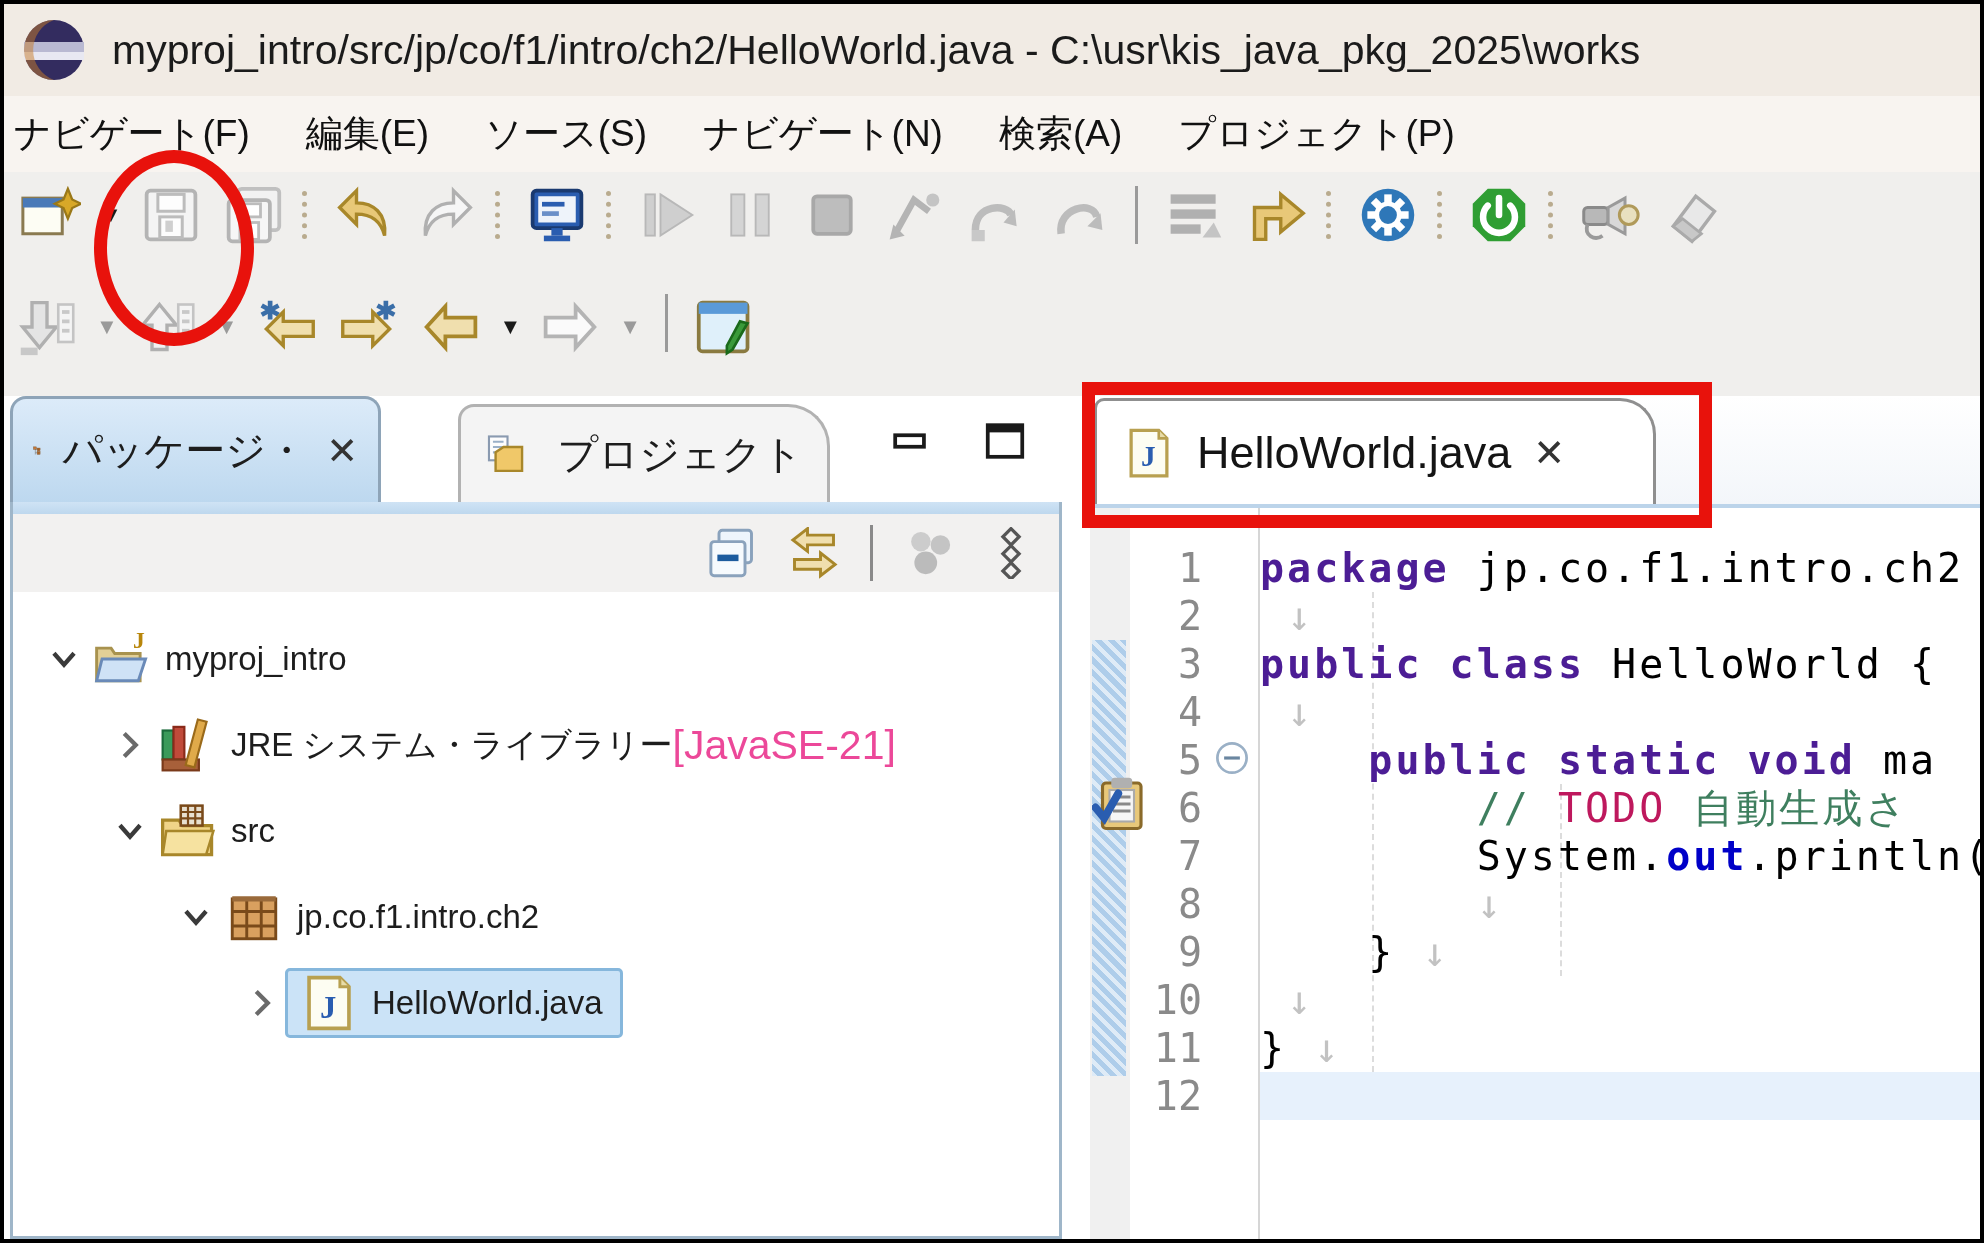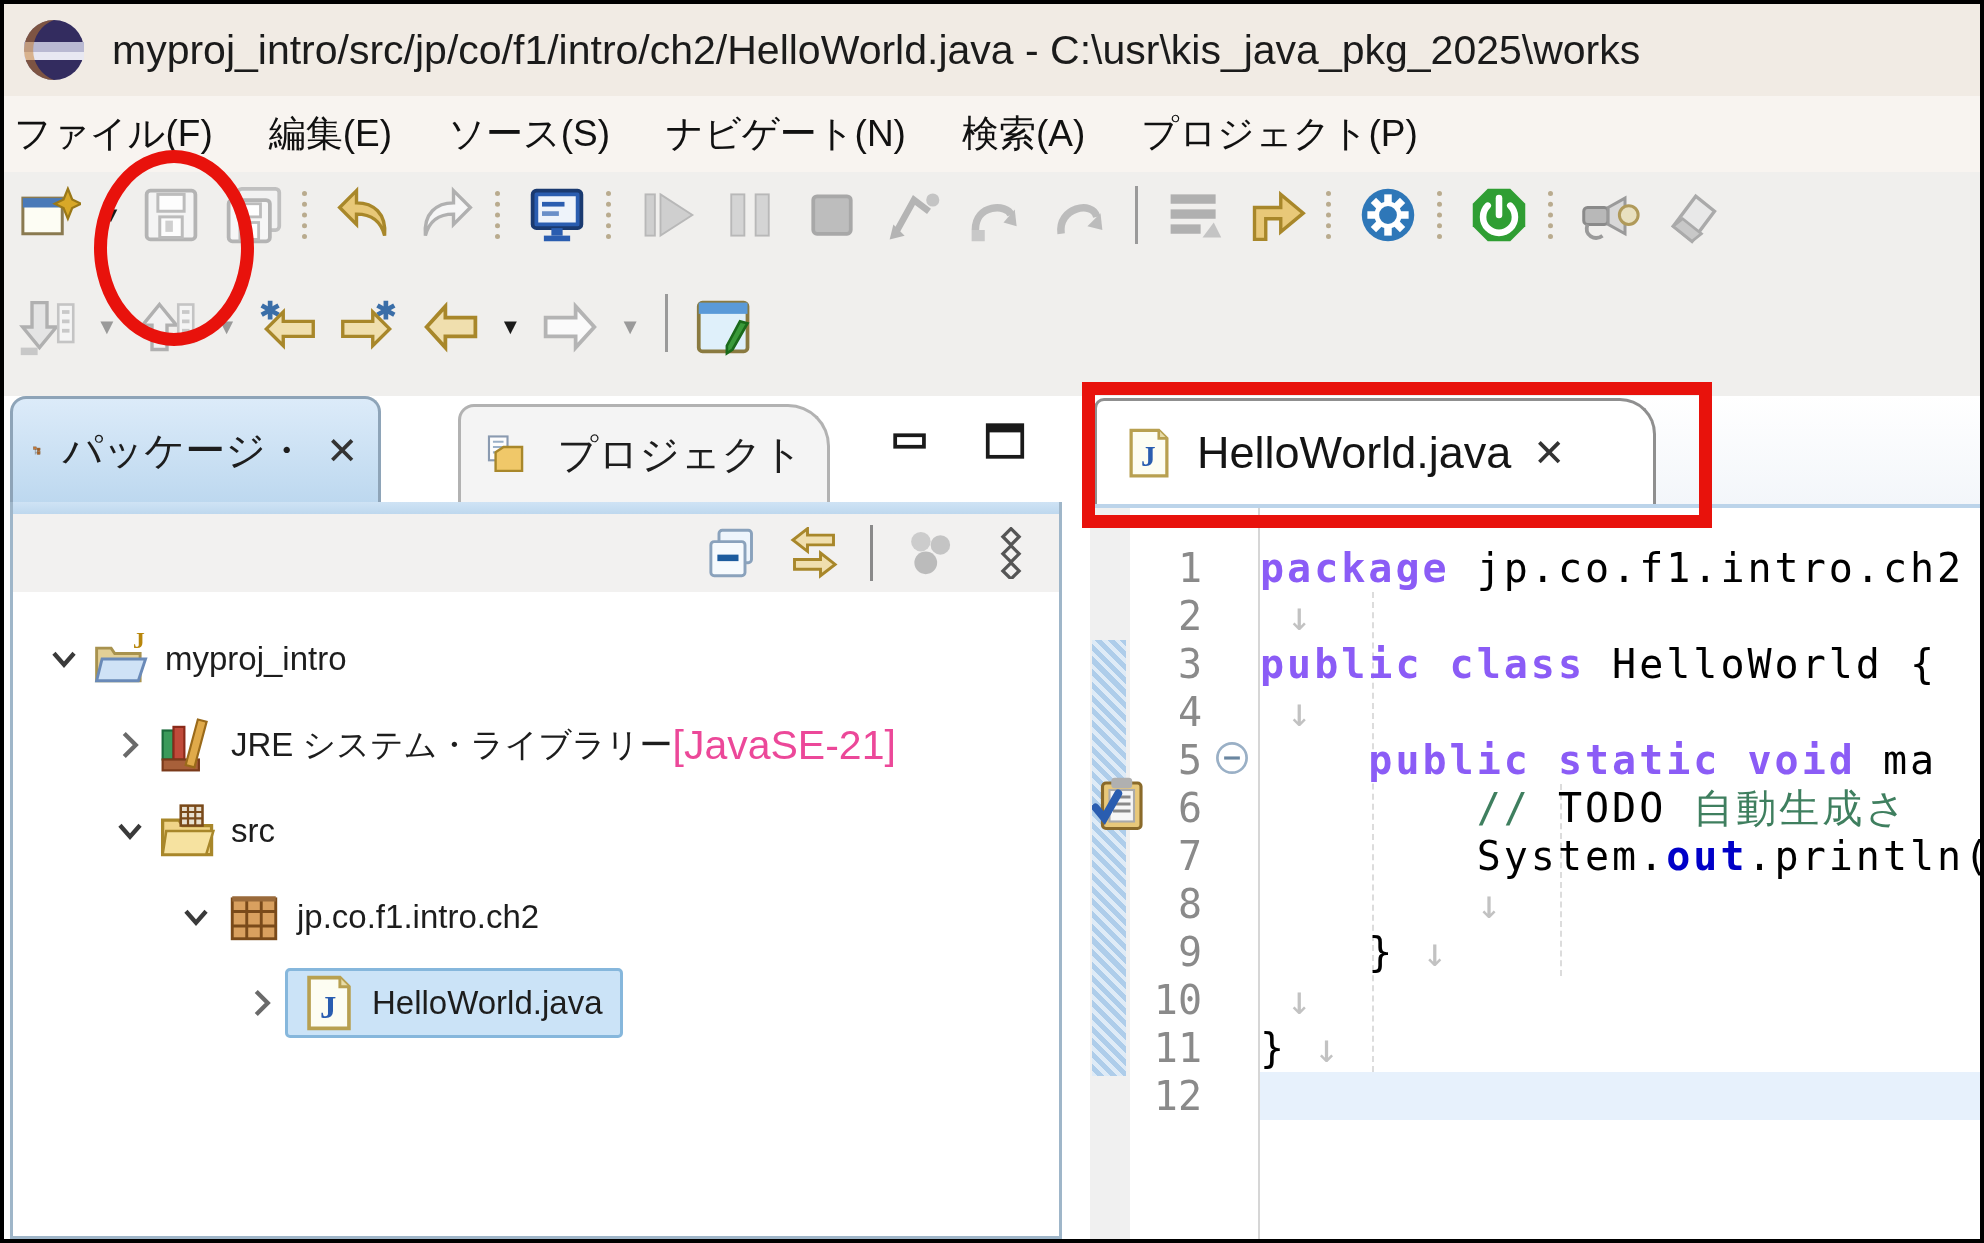--- a/index.html
+++ b/index.html
@@ -68,23 +68,23 @@
   .task-ic{position:absolute;left:2px;top:268px;width:56px;height:56px;z-index:3;}
   .lnums{width:82px;flex:none;padding:36px 10px 0 0;box-sizing:border-box;text-align:right;
     font-family:"DejaVu Sans Mono",monospace;font-size:40px;line-height:48px;color:#8a8a8a;}
   .foldcol{width:46px;flex:none;position:relative;}
   .fold{position:absolute;left:2px;top:232px;width:36px;height:36px;}
   .vline{width:2px;background:#d6d6d6;flex:none;}
   .codecol{flex:1;padding-top:36px;position:relative;font-family:"DejaVu Sans Mono",monospace;
     font-size:40px;line-height:48px;letter-spacing:3px;color:#000;overflow:hidden;}
   .cl{height:48px;white-space:pre;position:relative;z-index:2;}
   .cl.cur{background:#e7f1fc;}
-  .kw{color:#8b5cf6;font-weight:bold;}
+  .kw{color:#4c1d95;font-weight:bold;}
   .cm{color:#3f7f5f;}
-  .todo{color:#000000;}
+  .todo{color:#be185d;}
   .fld{color:#0000c8;font-weight:bold;}
   .wsm{color:#c2c2c2;}
   .iguide{position:absolute;border-left:2px dashed #dcdcdc;z-index:1;}
   
   .red-ellipse{position:absolute;left:90px;top:146px;width:134px;height:170px;border:13px solid #e8120c;
     border-radius:50%;z-index:60;pointer-events:none;}
   .red-rect{position:absolute;left:1078px;top:378px;width:604px;height:120px;border:13px solid #e8120c;
     z-index:60;pointer-events:none;}
 </style>
 </head>
@@ -96,21 +96,21 @@
     <svg width="64" height="64" viewBox="0 0 32 32">
       <circle cx="16" cy="16" r="15" fill="#332c5f"></circle>
       <rect x="1" y="12" width="30" height="5" fill="#b9b9d2"></rect>
       <rect x="1" y="17" width="30" height="4" fill="#e8e8f2"></rect>
       <path d="M16 1 A15 15 0 0 0 16 31 A16 16 0 0 1 16 1Z" fill="#c87c28" opacity="0.5"></path>
     </svg>
     <div class="title-text">myproj_intro/src/jp/co/f1/intro/ch2/HelloWorld.java - C:\usr\kis_java_pkg_2025\works</div>
   </div>
 
   <div class="menubar">
-    <span class="menu-item">ファイル(F)</span>
+    <span class="menu-item">ナビゲート(F)</span>
     <span class="menu-item">編集(E)</span>
     <span class="menu-item">ソース(S)</span>
     <span class="menu-item">ナビゲート(N)</span>
     <span class="menu-item">検索(A)</span>
     <span class="menu-item">プロジェクト(P)</span>
   </div>
 
   <div class="toolbar1">
     <span class="tbtn">
       <svg viewBox="0 0 32 32">

